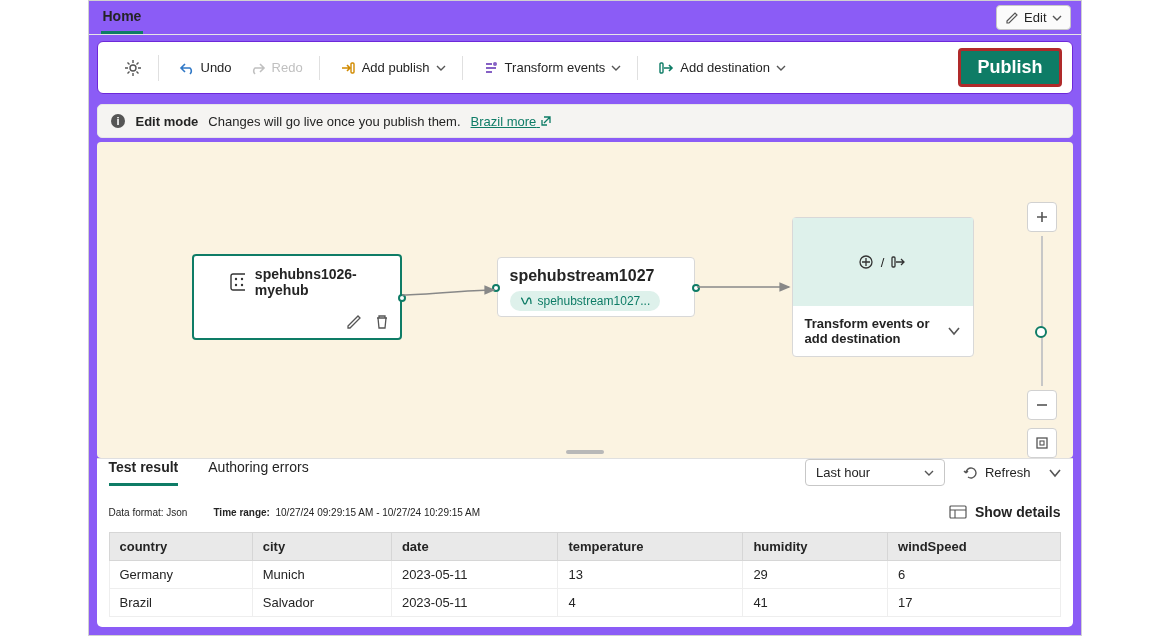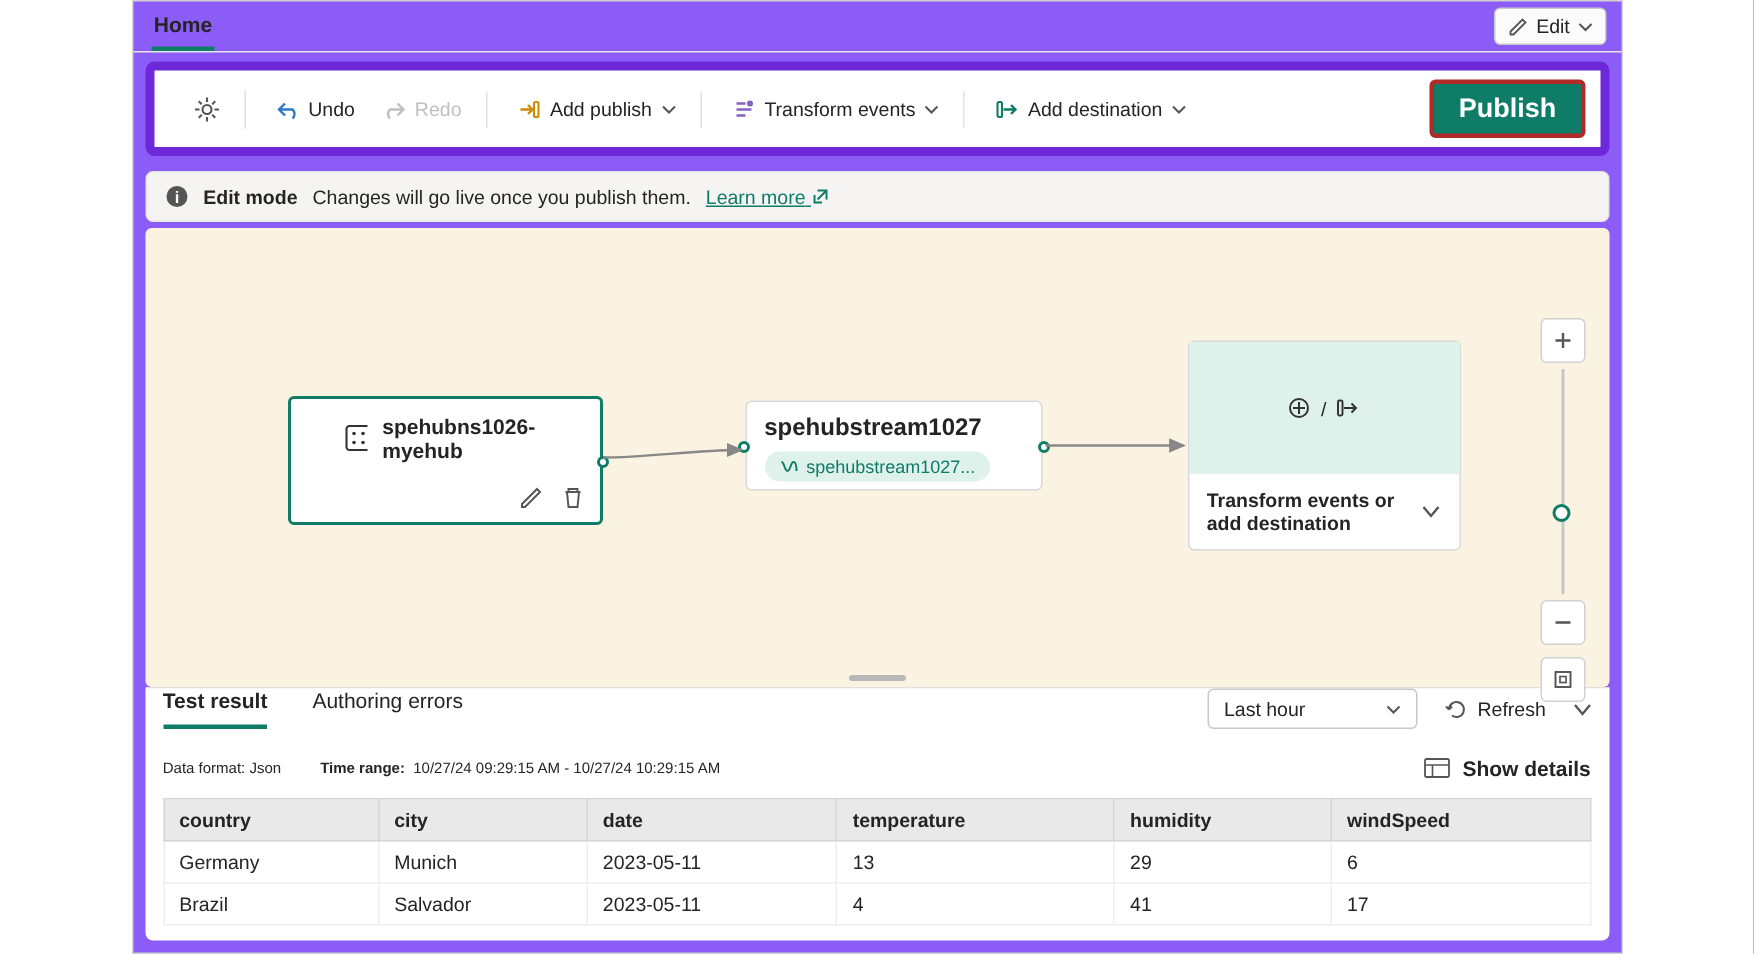--- a/index.html
+++ b/index.html
@@ -2,21 +2,21 @@
 <html><head>
 <meta charset="utf-8">
 <style>
   * { box-sizing: border-box; font-family: "Segoe UI", sans-serif; }
   body { margin: 0; background: #fff; font-size: 13px; color: #242424; }
   .app { border: 1px solid #d1d1d1; width: 994px; height: 636px; display: flex; flex-direction: column; background:#8b5cf6; margin:0 auto;}
   
   .tabrow { display:flex; align-items:center; justify-content:space-between; padding:0 10px 0 12px; height:34px; border-bottom:1px solid #e6e6e6; }
   .tab { font-weight:600; font-size:14px; height:100%; display:flex; align-items:center; border-bottom:3px solid #0e7c66; padding:0 2px 0 2px;}
   .edit-btn { display:flex; align-items:center; gap:5px; border:1px solid #c7c7c7; background:#fbfbfb; border-radius:4px; padding:4px 8px; cursor:pointer;}
-  .toolbar { display:flex; align-items:center; justify-content:space-between; padding:6px 10px; border:6px solid #6d28d9; border-radius:6px; margin:6px 8px; background:#fff;}
+  .toolbar { display:flex; align-items:center; justify-content:space-between; padding:6px 10px; border:1px solid #6d28d9; border-radius:6px; margin:6px 8px; background:#fff;}
   .toolbar-left { display:flex; align-items:center; gap:4px;}
   .tool-group { display:flex; align-items:center; gap:6px; padding:0 10px; border-right:1px solid #e0e0e0;}
   .tool-group:last-child{border-right:none;}
   .tool { display:flex; align-items:center; gap:6px; padding:4px 6px; cursor:pointer; border-radius:4px;}
   .disabled { color:#c0c0c0; cursor:default;}
   .publish-btn { background:#0e7c66; color:#fff; border:3px solid #b02a2a; border-radius:4px; padding:6px 16px; font-weight:700; cursor:pointer; font-size:18px;}
   .info-bar { display:flex; align-items:center; gap:10px; background:#f5f4f2; border:1px solid #e6e6e6; border-radius:5px; margin:4px 8px; padding:8px 12px; font-size:13px;}
   .learn-link{ color:#0e7c66; text-decoration:underline; cursor:pointer;}
   .canvas { flex:1; background:#fbf3e1; position:relative; margin:0 8px; border-radius:4px;}
   .node { position:absolute; background:#fff; border-radius:4px; }
@@ -139,21 +139,21 @@
   </div>
 
   <div class="info-bar">
     <svg width="16" height="16">
         <circle cx="8" cy="8" r="7" fill="#555"></circle>
         <text x="8" y="12" text-anchor="middle" fill="#fff" font-size="11" font-weight="bold">i</text>
       </svg>
     <b>Edit mode</b>
     <span>Changes will go live once you publish them.</span>
     <span class="learn-link">
-      <span>Learn more</span>
+      <span>Brazil more</span>
       <svg width="12" height="12" style="vertical-align:-1px">
           <path d="M4 2h6v6M10 2L4 8M2 5v5h5" fill="none" stroke="#0e7c66" stroke-width="1.3"></path>
         </svg>
     </span>
   </div>
 
   <div class="canvas">
     <div class="node source-node">
       <div class="source-title">
         <svg width="18" height="18">

